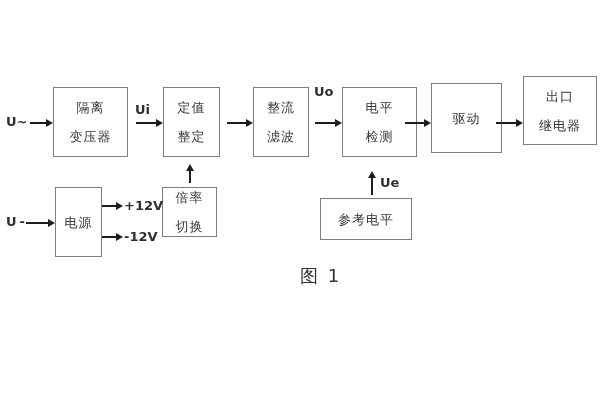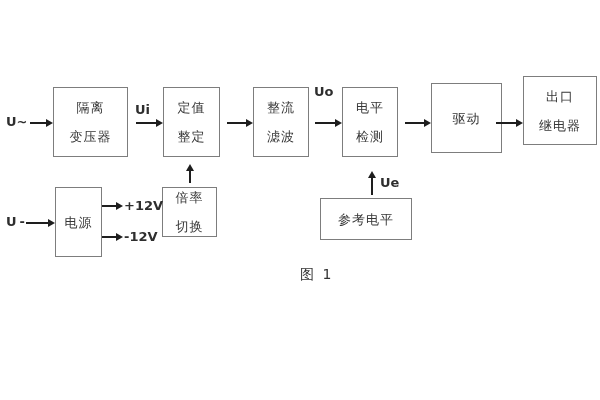--- a/index.html
+++ b/index.html
@@ -57,21 +57,21 @@
     content:"";
     position:absolute;
     top:-7px;left:-3.5px;
     width:0;height:0;
     border-bottom:7px solid #1e1e1e;
     border-left:4px solid transparent;
     border-right:4px solid transparent;
   }
   .caption{
     position:absolute;
-    font-size:14px;
+    font-size:18px;
     color:#333333;
     letter-spacing:2px;
     line-height:1;
   }
 </style>
 </head>
 <body>
 
 <div class="canvas">
 
@@ -83,21 +83,21 @@
   <div class="block" style="left:163px;top:87px;width:57px;height:70px">
     <span class="bl">定值</span>
     <span class="bl">整定</span>
   </div>
 
   <div class="block" style="left:253px;top:87px;width:56px;height:70px">
     <span class="bl">整流</span>
     <span class="bl">滤波</span>
   </div>
 
-  <div class="block" style="left:342px;top:87px;width:56px;height:70px">
+  <div class="block" style="left:342px;top:87px;width:75px;height:70px">
     <span class="bl">电平</span>
     <span class="bl">检测</span>
   </div>
 
   <div class="block" style="left:431px;top:83px;width:71px;height:70px">
     <span class="bl">驱动</span>
   </div>
 
   <div class="block" style="left:523px;top:76px;width:74px;height:69px">
     <span class="bl">出口</span>

